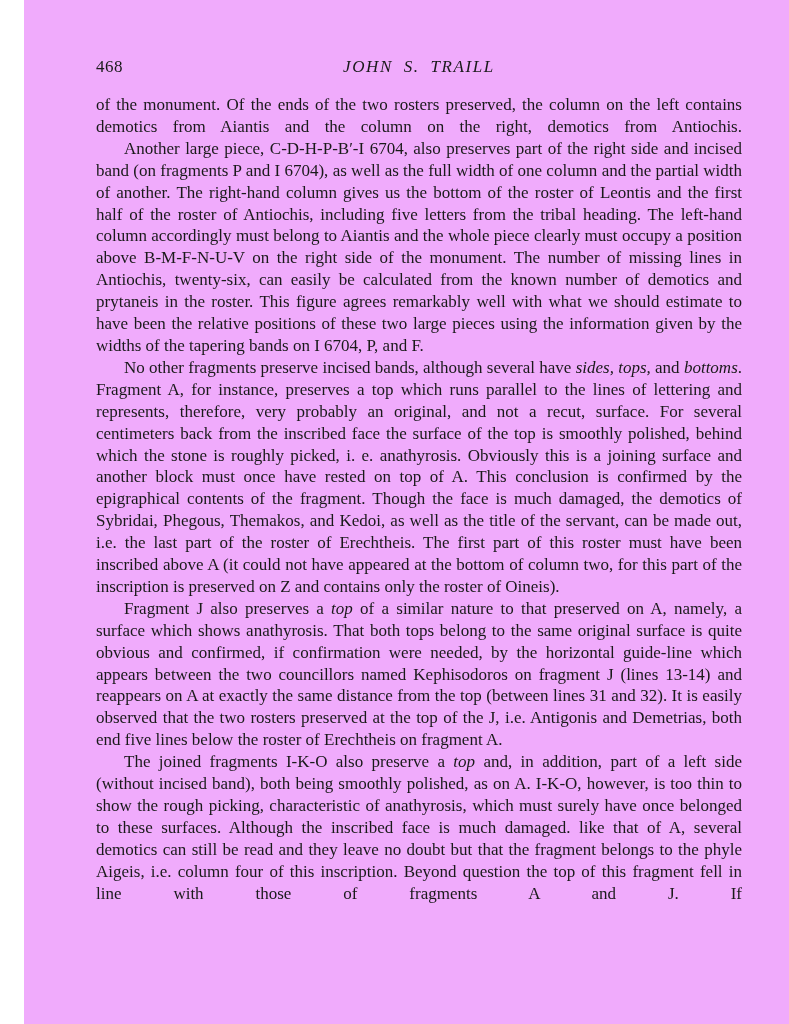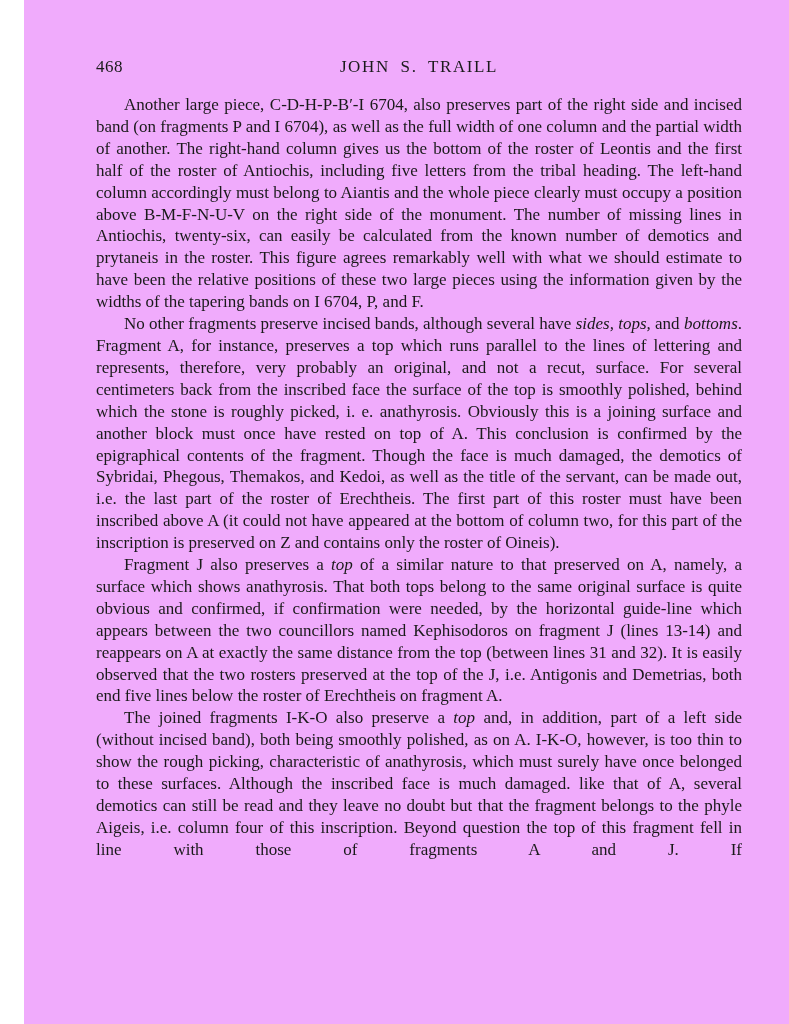--- a/index.html
+++ b/index.html
@@ -28,20 +28,21 @@
   }
   .page-number {
     position: absolute;
     left: 0;
     top: 0;
     letter-spacing: 0.5px;
   }
   .running-head {
     letter-spacing: 1.6px;
     word-spacing: 5px;
+    font-style: italic;
   }
   .page-body {
     position: absolute;
     top: 94px;
     left: 72px;
     width: 646px;
     font-size: 17px;
     line-height: 21.9px;
     text-align: justify;
     text-justify: inter-word;
@@ -63,18 +64,19 @@
 <body>
 
 <div class="page">
   <header class="page-header">
     <span class="page-number">468</span>
     <span class="running-head">JOHN S. TRAILL</span>
   </header>
 
   <main class="page-body">
 
+  <p class="para flush-last"><span>of the monument.  Of the ends of the two rosters preserved, the column on the left contains demotics from Aiantis and the column on the right, demotics from Antiochis.</span></p>
       <p class="para indent"><span>Another large piece, C-D-H-P-B′-I 6704, also preserves part of the right side and incised band (on fragments P and I 6704), as well as the full width of one column and the partial width of another.  The right-hand column gives us the bottom of the roster of Leontis and the first half of the roster of Antiochis, including five letters from the tribal heading.  The left-hand column accordingly must belong to Aiantis and the whole piece clearly must occupy a position above B-M-F-N-U-V on the right side of the monument.  The number of missing lines in Antiochis, twenty-six, can easily be calculated from the known number of demotics and prytaneis in the roster.  This figure agrees remarkably well with what we should estimate to have been the relative positions of these two large pieces using the information given by the widths of the tapering bands on I 6704, P, and F.</span></p>
       <p class="para indent"><span>No other fragments preserve incised bands, although several have </span><i>sides, tops,</i><span> and </span><i>bottoms</i><span>.  Fragment A, for instance, preserves a top which runs parallel to the lines of lettering and represents, therefore, very probably an original, and not a recut, surface.  For several centimeters back from the inscribed face the surface of the top is smoothly polished, behind which the stone is roughly picked, i. e. anathyrosis.  Obviously this is a joining surface and another block must once have rested on top of A.  This conclusion is confirmed by the epigraphical contents of the fragment.  Though the face is much damaged, the demotics of Sybridai, Phegous, Themakos, and Kedoi, as well as the title of the servant, can be made out, i.e. the last part of the roster of Erechtheis.  The first part of this roster must have been inscribed above A (it could not have appeared at the bottom of column two, for this part of the inscription is preserved on Z and contains only the roster of Oineis).</span></p>
       <p class="para indent"><span>Fragment J also preserves a </span><i>top</i><span> of a similar nature to that preserved on A, namely, a surface which shows anathyrosis.  That both tops belong to the same original surface is quite obvious and confirmed, if confirmation were needed, by the horizontal guide-line which appears between the two councillors named Kephisodoros on fragment J (lines 13-14) and reappears on A at exactly the same distance from the top (between lines 31 and 32).  It is easily observed that the two rosters preserved at the top of the J, i.e. Antigonis and Demetrias, both end five lines below the roster of Erechtheis on fragment A.</span></p>
       <p class="para indent flush-last"><span>The joined fragments I-K-O also preserve a </span><i>top</i><span> and, in addition, part of a left side (without incised band), both being smoothly polished, as on A.  I-K-O, however, is too thin to show the rough picking, characteristic of anathyrosis, which must surely have once belonged to these surfaces.  Although the inscribed face is much damaged. like that of A, several demotics can still be read and they leave no doubt but that the fragment belongs to the phyle Aigeis, i.e. column four of this inscription.  Beyond question the top of this fragment fell in line with those of fragments A and J.  If</span></p>
     </main>
 </div>
 
 </body></html>

